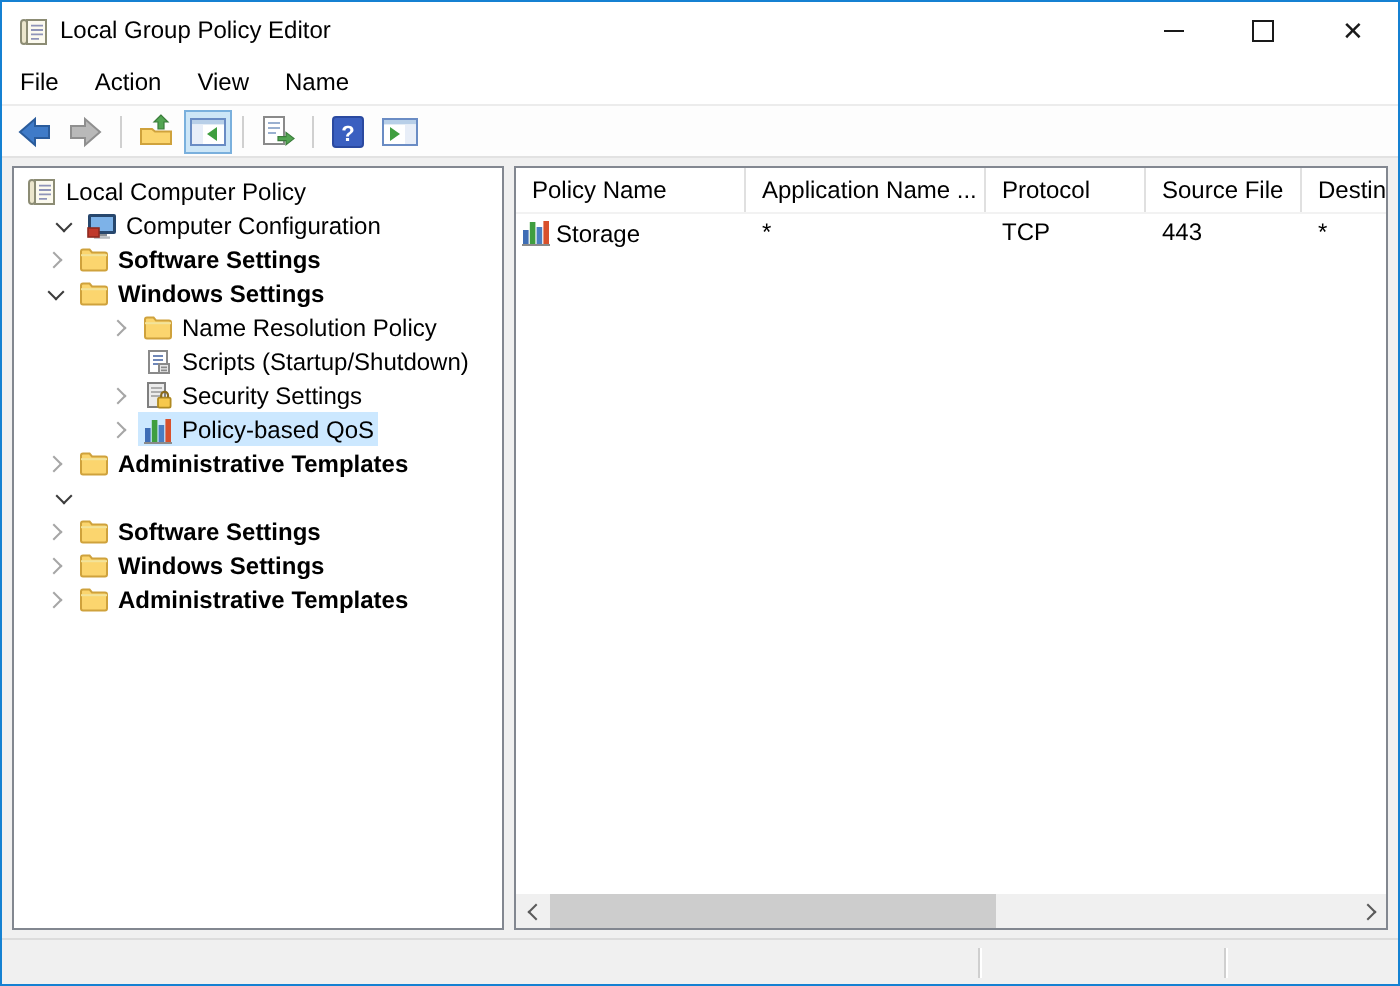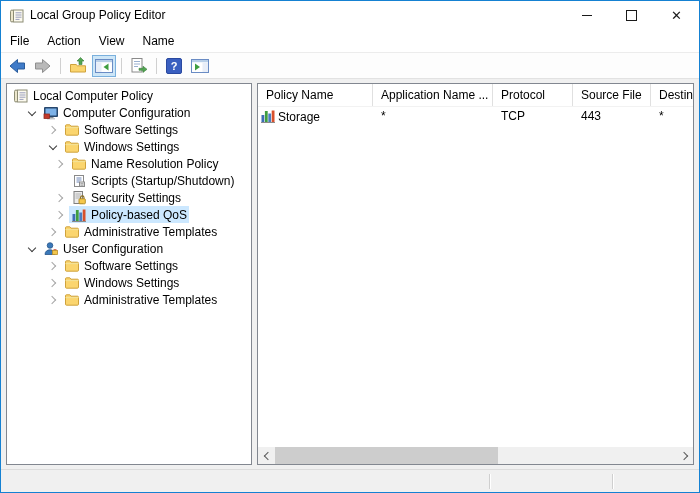--- a/index.html
+++ b/index.html
@@ -29,21 +29,21 @@
   .tb-sep{width:1px;height:16px;background:#d0d0d0;margin:0 4px;}
   
   .main{flex:1;background:#f0f0f0;display:flex;padding:4px 5px;gap:5px;min-height:0;}
   .pane{background:#fff;border:1px solid #828790;box-sizing:border-box;}
   .tree-pane{width:246px;flex:0 0 246px;overflow:hidden;padding-top:3px;}
   .list-pane{flex:1;display:flex;flex-direction:column;min-width:0;}
   
   .trow{height:17px;display:flex;align-items:center;white-space:nowrap;cursor:default;}
   .trow.lvl0{padding-left:4px;}
   .trow.lvl1{padding-left:16px;}
-  .trow.lvl2{padding-left:37px;}
+  .trow.lvl2{padding-left:12px;font-weight:bold;}
   .trow.lvl3{padding-left:44px;}
   .chev{width:18px;height:17px;flex:0 0 18px;display:flex;align-items:center;justify-content:center;}
   .chev::before{content:"";display:block;width:5px;height:5px;border-right:1.4px solid #a6a6a6;border-bottom:1.4px solid #a6a6a6;}
   .chev.collapsed::before{transform:rotate(-45deg);margin-left:-2px;}
   .chev.expanded::before{border-color:#3c3c3c;transform:rotate(45deg);margin-top:-2px;}
   .chev.none::before{content:none;}
   .node{display:flex;align-items:center;height:17px;padding:0 2px;justify-content:space-between;}
   .node.selected{background:#cce8ff;}
   .ticon{width:16px;height:16px;flex:0 0 16px;display:flex;align-items:center;justify-content:center;}
   .tlabel{padding-left:4px;}
@@ -301,31 +301,20 @@
                 <path d="M1.5 3.8c0-.6.4-1 1-1h3.3L7 4.2h6.5c.6 0 1 .4 1 1v7c0 .6-.4 1-1 1h-11c-.6 0-1-.4-1-1z" fill="#fbd56e" stroke="#cfa23c"></path>
                 <path d="M1.5 5.6h13" stroke="#f3e39a" fill="none"></path>
               </svg>
             </span>
         <span class="tlabel">Administrative Templates</span>
           </span>
       </div>
 
       <div class="trow lvl1">
         <span class="chev expanded"></span>
-        <span class="node">
-            <span class="ticon">
-              <svg width="16" height="16" viewBox="0 0 16 16">
-                <circle cx="7" cy="4.5" r="2.8" fill="#3a78b8" stroke="#27568a" stroke-width="0.8"></circle>
-                <path d="M2 13.5c0-3 2.2-4.7 5-4.7s5 1.7 5 4.7z" fill="#3a78b8" stroke="#27568a" stroke-width="0.8"></path>
-                <rect x="10.5" y="8.2" width="3" height="1.4" fill="#d45540"></rect>
-                <rect x="9.5" y="9.5" width="5" height="4" fill="#f3c74d" stroke="#bb8f2a" stroke-width="0.8"></rect>
-              </svg>
-            </span>
-        <span class="tlabel">User Configuration</span>
-          </span>
       </div>
 
       <div class="trow lvl2">
         <span class="chev collapsed"></span>
         <span class="node">
             <span class="ticon">
               <svg width="16" height="16" viewBox="0 0 16 16">
                 <path d="M1.5 3.8c0-.6.4-1 1-1h3.3L7 4.2h6.5c.6 0 1 .4 1 1v7c0 .6-.4 1-1 1h-11c-.6 0-1-.4-1-1z" fill="#fbd56e" stroke="#cfa23c"></path>
                 <path d="M1.5 5.6h13" stroke="#f3e39a" fill="none"></path>
               </svg>

